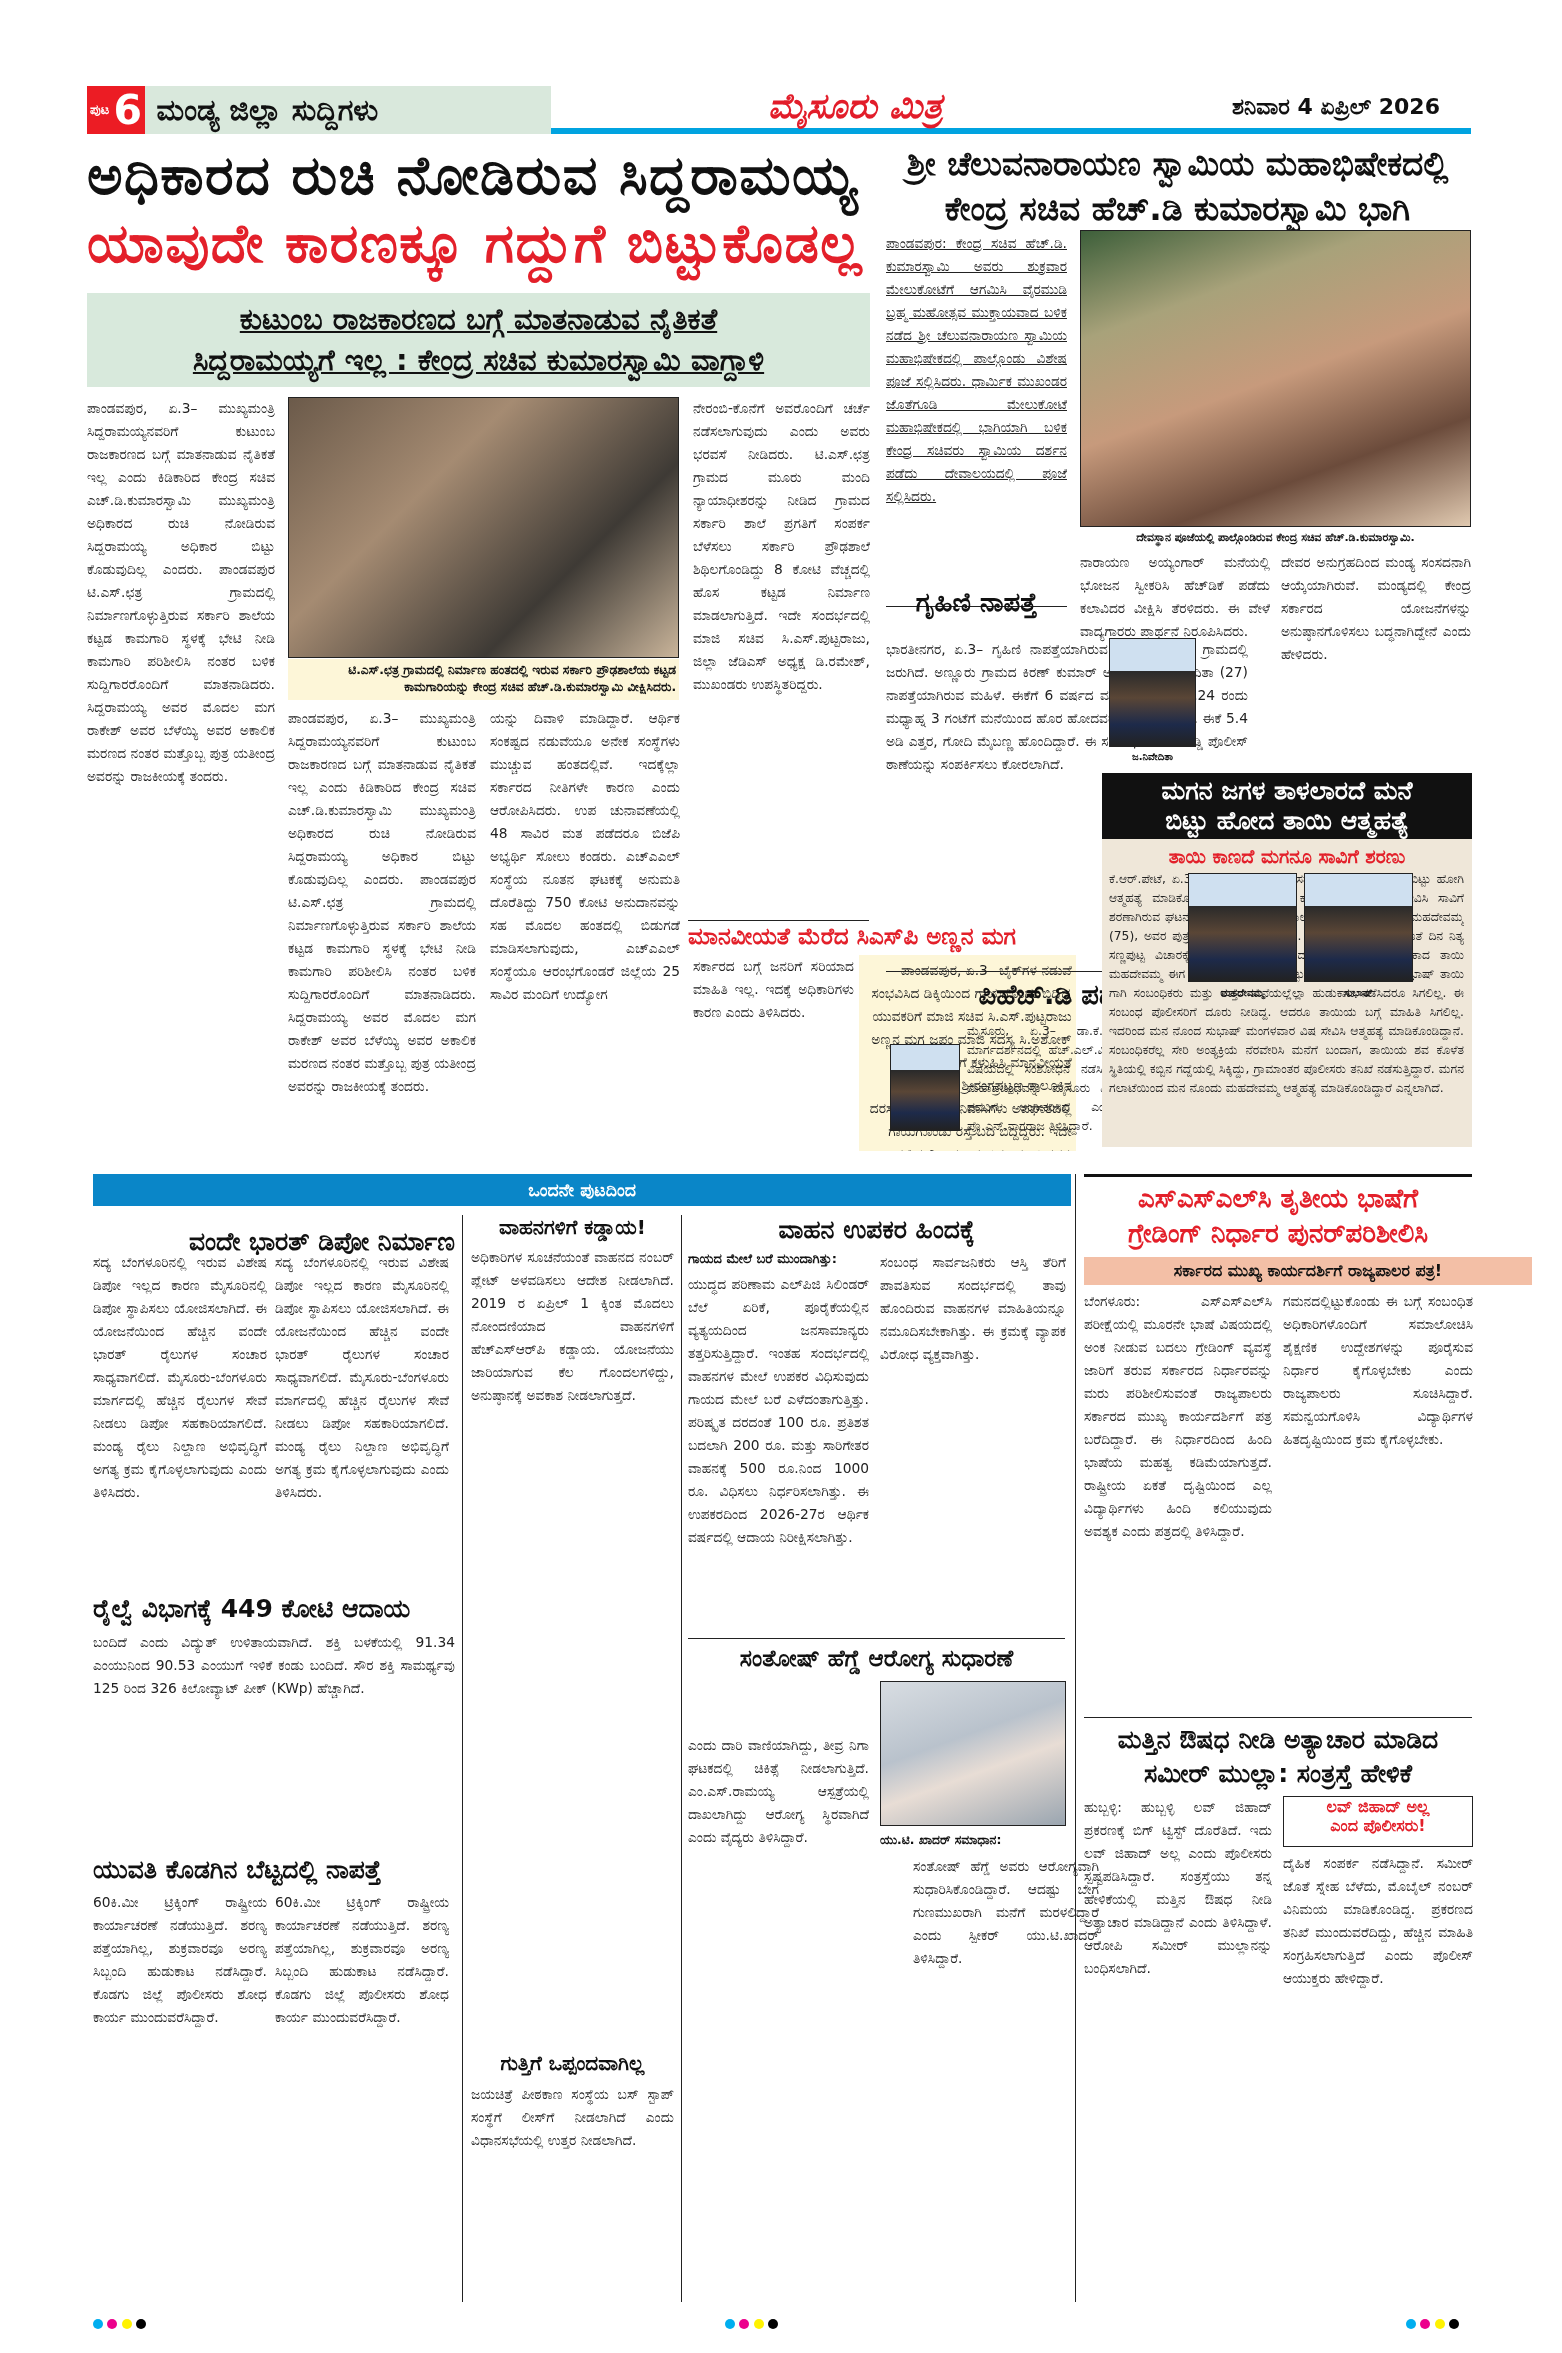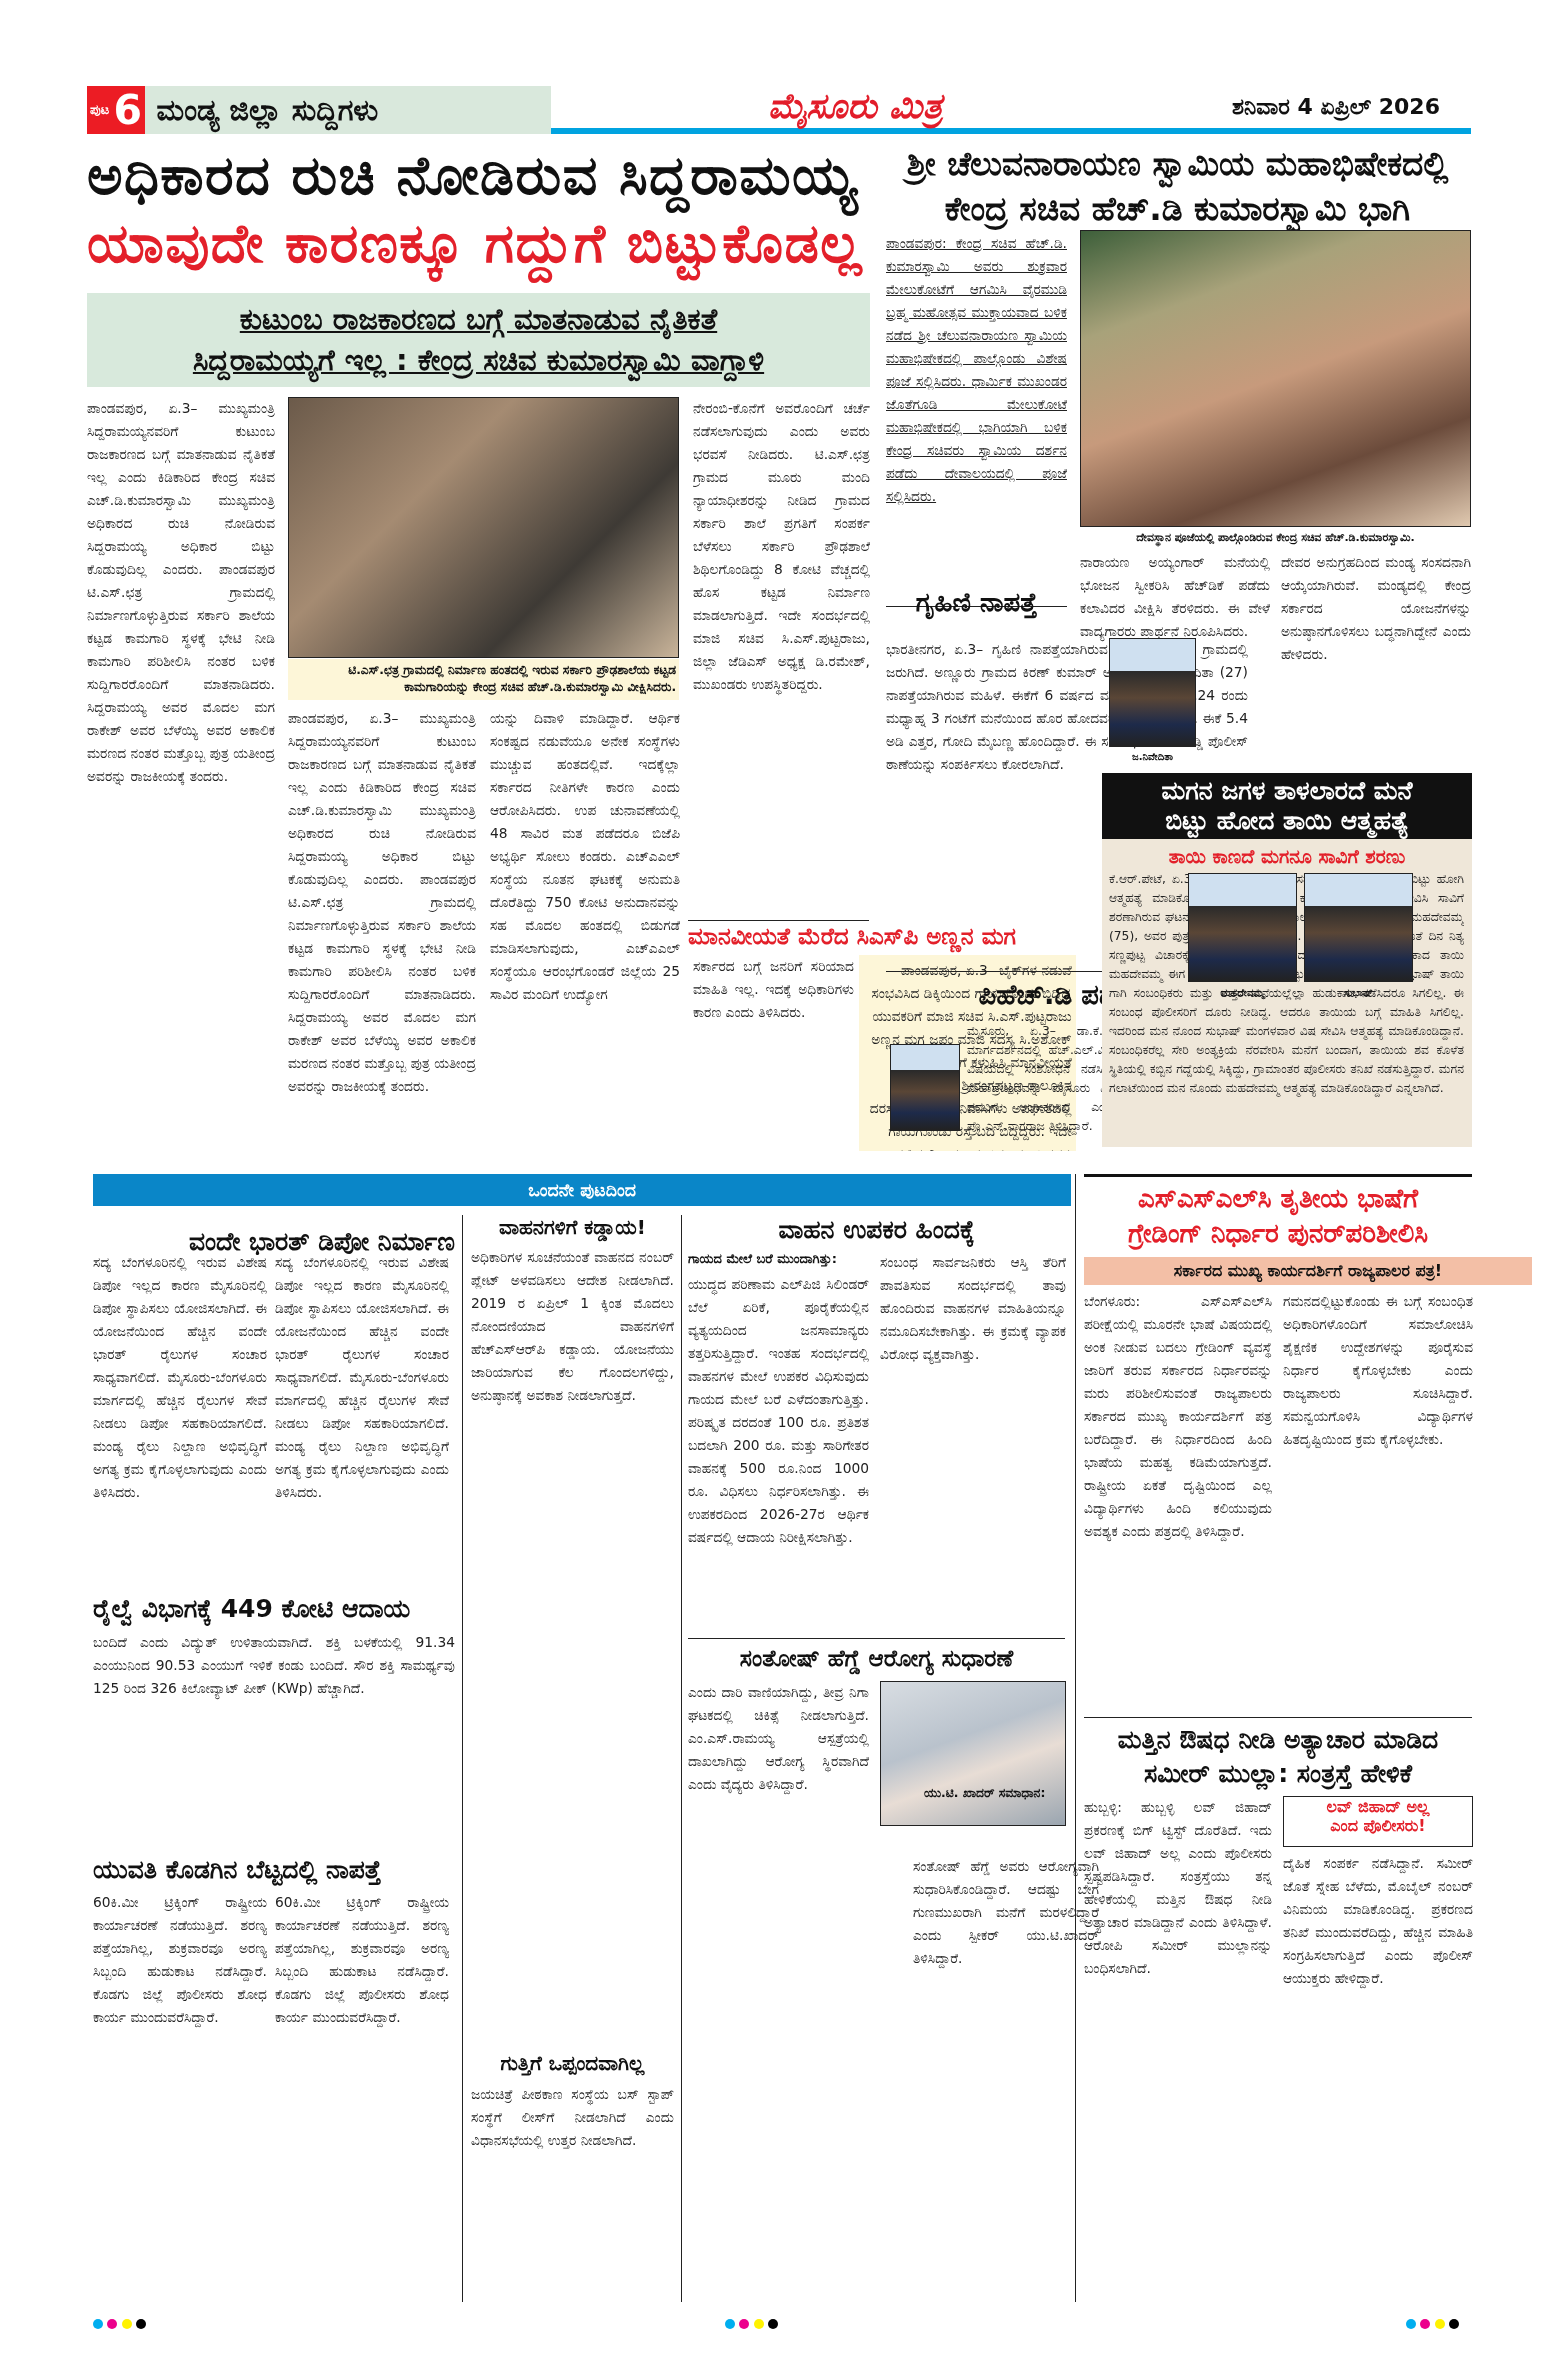--- a/index.html
+++ b/index.html
@@ -117,23 +117,23 @@
 
 <div class="abs vrule" style="left:681px; top:1215px; height:1087px;"></div>
 
 <div class="abs box-head" style="left:688px; top:1215px; width:377px; font-size:25px;">ವಾಹನ ಉಪಕರ ಹಿಂದಕ್ಕೆ</div>
 <div class="abs box-head" style="left:688px; top:1251px; width:181px; font-size:13px; text-align:left;">ಗಾಯದ ಮೇಲೆ ಬರೆ ಮುಂದಾಗಿತ್ತು:</div>
 <div class="abs col" style="left:688px; top:1273px; width:181px; height:362px;">ಯುದ್ಧದ ಪರಿಣಾಮ ಎಲ್‌ಪಿಜಿ ಸಿಲಿಂಡರ್ ಬೆಲೆ ಏರಿಕೆ, ಪೂರೈಕೆಯಲ್ಲಿನ ವ್ಯತ್ಯಯದಿಂದ ಜನಸಾಮಾನ್ಯರು ತತ್ತರಿಸುತ್ತಿದ್ದಾರೆ. ಇಂತಹ ಸಂದರ್ಭದಲ್ಲಿ ವಾಹನಗಳ ಮೇಲೆ ಉಪಕರ ವಿಧಿಸುವುದು ಗಾಯದ ಮೇಲೆ ಬರೆ ಎಳೆದಂತಾಗುತ್ತಿತ್ತು. ಪರಿಷ್ಕೃತ ದರದಂತೆ 100 ರೂ. ಪ್ರತಿಶತ ಬದಲಾಗಿ 200 ರೂ. ಮತ್ತು ಸಾರಿಗೇತರ ವಾಹನಕ್ಕೆ 500 ರೂ.ನಿಂದ 1000 ರೂ. ವಿಧಿಸಲು ನಿರ್ಧರಿಸಲಾಗಿತ್ತು. ಈ ಉಪಕರದಿಂದ 2026-27ರ ಆರ್ಥಿಕ ವರ್ಷದಲ್ಲಿ ಆದಾಯ ನಿರೀಕ್ಷಿಸಲಾಗಿತ್ತು.</div>
 <div class="abs col" style="left:880px; top:1251px; width:186px; height:384px;">ಸಂಬಂಧ ಸಾರ್ವಜನಿಕರು ಆಸ್ತಿ ತೆರಿಗೆ ಪಾವತಿಸುವ ಸಂದರ್ಭದಲ್ಲಿ ತಾವು ಹೊಂದಿರುವ ವಾಹನಗಳ ಮಾಹಿತಿಯನ್ನೂ ನಮೂದಿಸಬೇಕಾಗಿತ್ತು. ಈ ಕ್ರಮಕ್ಕೆ ವ್ಯಾಪಕ ವಿರೋಧ ವ್ಯಕ್ತವಾಗಿತ್ತು.</div>
 
 <div class="abs" style="left:688px; top:1638px; width:377px; height:1.4px; background:#222;"></div>
 <div class="abs box-head" style="left:688px; top:1645px; width:377px; font-size:23px;">ಸಂತೋಷ್ ಹೆಗ್ಡೆ ಆರೋಗ್ಯ ಸುಧಾರಣೆ</div>
-<div class="abs col" style="left:688px; top:1681px; width:181px; height:616px;">ಎಂದು ದಾರಿ ವಾಣಿಯಾಗಿದ್ದು, ತೀವ್ರ ನಿಗಾ ಘಟಕದಲ್ಲಿ ಚಿಕಿತ್ಸೆ ನೀಡಲಾಗುತ್ತಿದೆ. ಎಂ.ಎಸ್.ರಾಮಯ್ಯ ಆಸ್ಪತ್ರೆಯಲ್ಲಿ ದಾಖಲಾಗಿದ್ದು ಆರೋಗ್ಯ ಸ್ಥಿರವಾಗಿದೆ ಎಂದು ವೈದ್ಯರು ತಿಳಿಸಿದ್ದಾರೆ.</div>
+<div class="abs col" style="left:688px; top:1734px; width:181px; height:616px;">ಎಂದು ದಾರಿ ವಾಣಿಯಾಗಿದ್ದು, ತೀವ್ರ ನಿಗಾ ಘಟಕದಲ್ಲಿ ಚಿಕಿತ್ಸೆ ನೀಡಲಾಗುತ್ತಿದೆ. ಎಂ.ಎಸ್.ರಾಮಯ್ಯ ಆಸ್ಪತ್ರೆಯಲ್ಲಿ ದಾಖಲಾಗಿದ್ದು ಆರೋಗ್ಯ ಸ್ಥಿರವಾಗಿದೆ ಎಂದು ವೈದ್ಯರು ತಿಳಿಸಿದ್ದಾರೆ.</div>
 <div class="abs photo hospital" style="left:880px; top:1681px; width:186px; height:145px;"></div>
-<div class="abs box-head" style="left:880px; top:1786px; width:186px; font-size:12.3px; text-align:left;margin-left:44px;">ಯು.ಟಿ. ಖಾದರ್ ಸಮಾಧಾನ:</div>
+<div class="abs box-head" style="left:880px; top:1833px; width:186px; font-size:12.3px; text-align:left;">ಯು.ಟಿ. ಖಾದರ್ ಸಮಾಧಾನ:</div>
 <div class="abs col" style="left:880px; top:1855px; width:186px; height:442px;margin-left:33px;">ಸಂತೋಷ್ ಹೆಗ್ಡೆ ಅವರು ಆರೋಗ್ಯವಾಗಿ ಸುಧಾರಿಸಿಕೊಂಡಿದ್ದಾರೆ. ಆದಷ್ಟು ಬೇಗ ಗುಣಮುಖರಾಗಿ ಮನೆಗೆ ಮರಳಲಿದ್ದಾರೆ ಎಂದು ಸ್ಪೀಕರ್ ಯು.ಟಿ.ಖಾದರ್ ತಿಳಿಸಿದ್ದಾರೆ.</div>
 
 <div class="abs vrule" style="left:1075px; top:1174px; height:1128px;"></div>
 
 <div class="abs" style="left:1084px; top:1174px; width:388px; height:2.9px; background:#111;"></div>
 <div class="abs box-head red-text" style="left:1084px; top:1181px; width:388px; font-size:26px; line-height:1.35;">
   <div>ಎಸ್‌ಎಸ್‌ಎಲ್‌ಸಿ ತೃತೀಯ ಭಾಷೆಗೆ</div>
   <div>ಗ್ರೇಡಿಂಗ್ ನಿರ್ಧಾರ ಪುನರ್‌ಪರಿಶೀಲಿಸಿ</div>
 </div>
 <div class="abs box-head salmon" style="left:1084px; top:1257px; width:448px; font-size:16px; padding:4.3px 0;">ಸರ್ಕಾರದ ಮುಖ್ಯ ಕಾರ್ಯದರ್ಶಿಗೆ ರಾಜ್ಯಪಾಲರ ಪತ್ರ!</div>

